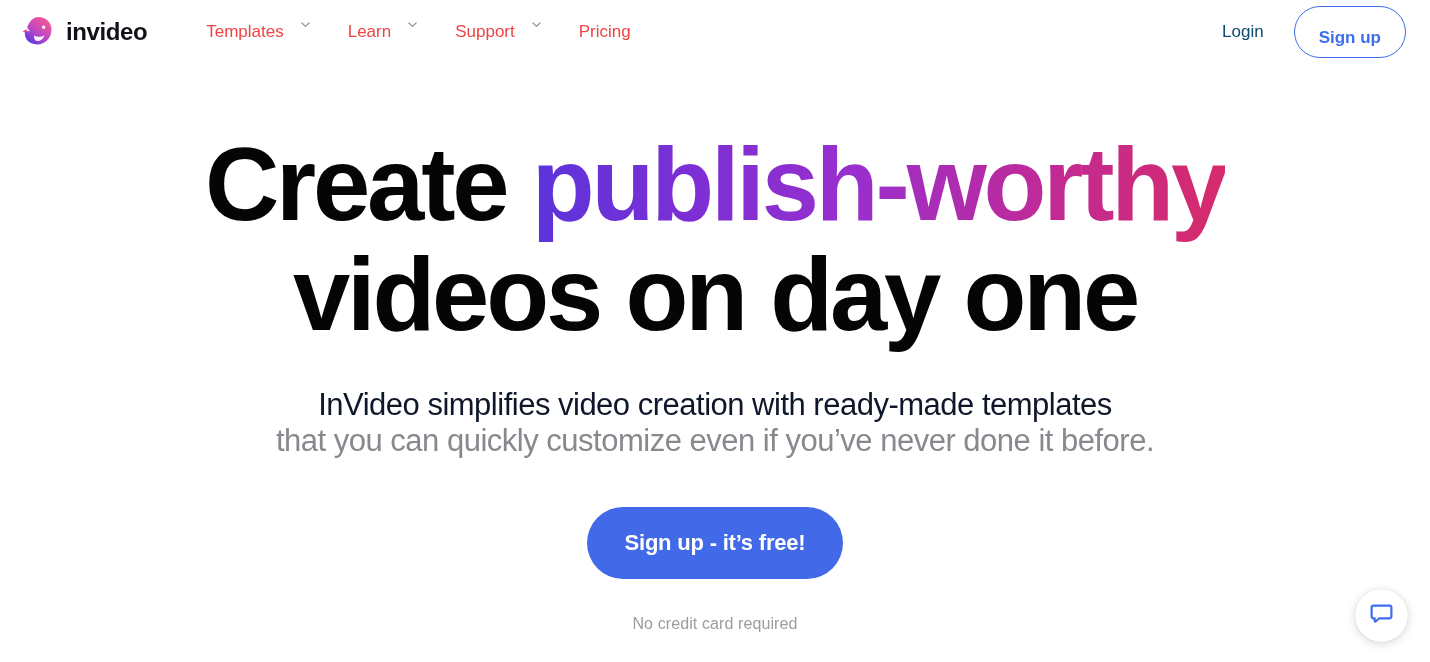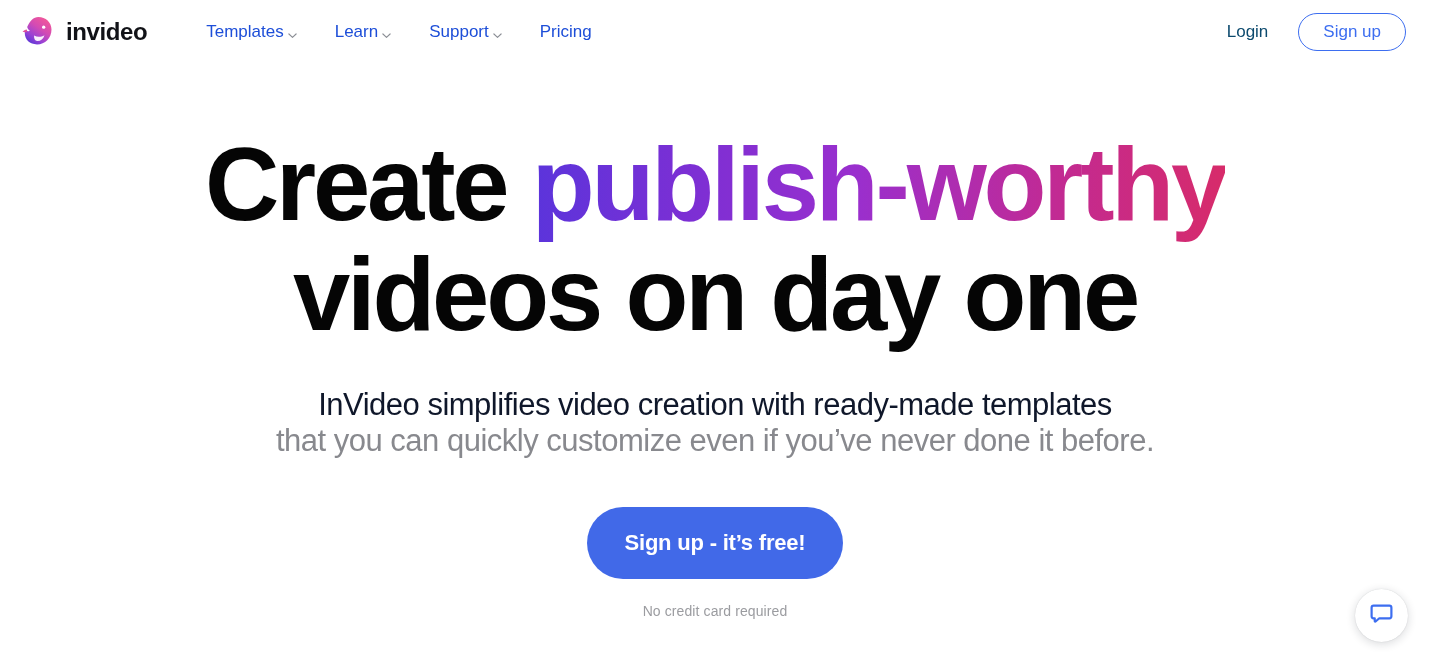--- a/index.html
+++ b/index.html
@@ -45,25 +45,25 @@
     letter-spacing: -0.4px;
   }
 
   .nav-links {
     display: flex;
     align-items: center;
     gap: 0px;
   }
   .nav-item {
     display: flex;
-    align-items: flex-end;
-    gap: 4px;
+    align-items: flex-start;
+    gap: 17px;
     padding: 8px 19px;
     font-size: 17px;
-    color: #1d4ed8;
+    color: #ef4444;
     cursor: pointer;
     white-space: nowrap;
   }
   .chev {
     display: inline-block;
     width: 9px;
     height: 9px;
     position: relative;
     top: -2px;
   }
@@ -79,23 +79,23 @@
     font-size: 17px;
     color: #0c4a6e;
     cursor: pointer;
     padding: 6px 10px;
   }
   .signup-pill {
     border: 1.6px solid #3d6ef0;
     color: #3d6ef0;
     background: #ffffff;
     font-size: 17px;
-    font-weight: normal;
+    font-weight: bold;
     border-radius: 999px;
-    padding: 8px 24px 9px;
+    padding: 21px 24px 9px;
     cursor: pointer;
     line-height: 1.15;
   }
 
   
   .hero {
     text-align: center;
     padding-top: 66px;
   }
   .headline {
@@ -146,22 +146,22 @@
     letter-spacing: -0.2px;
     border: none;
     border-radius: 999px;
     padding: 0 38px;
     height: 72px;
     min-width: 232px;
     cursor: pointer;
     font-family: "Liberation Sans", sans-serif;
   }
   .cta-note {
-    margin-top: 24px;
-    font-size: 14px;
+    margin-top: 36px;
+    font-size: 16px;
     color: #9b9ca0;
     letter-spacing: 0.1px;
   }
 
   
   .chat-launcher {
     position: absolute;
     right: 22px;
     bottom: 20px;
     width: 53px;

